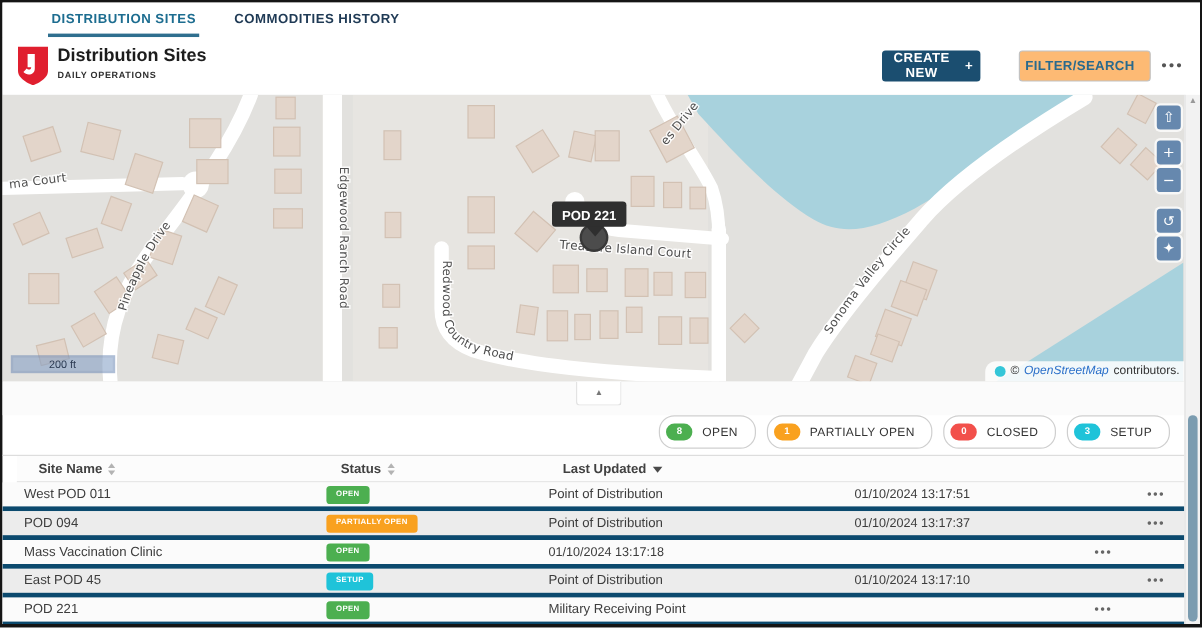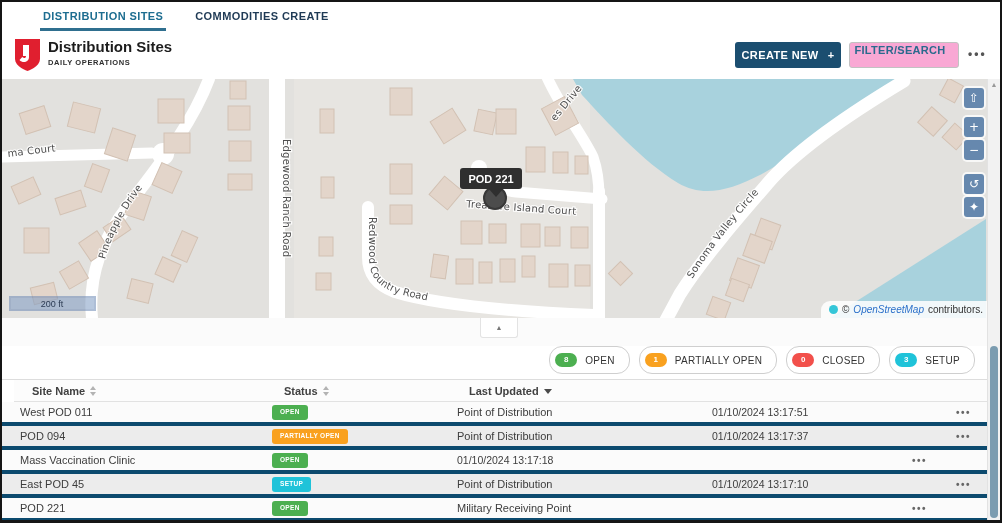--- a/index.html
+++ b/index.html
@@ -13,26 +13,26 @@
   .tab{font-size:11px;font-weight:bold;letter-spacing:.4px;color:#1f3a55;cursor:pointer;
        padding:7px 3px 6px 3px;border-bottom:3px solid transparent;}
   .tab.active{color:#1d6d90;border-bottom-color:#2f6f8f;}
 
   
   .header{position:absolute;left:0;top:29px;width:998px;height:48px;background:#fff;}
   .logo{position:absolute;left:12px;top:7px;}
   .title{position:absolute;left:46px;top:7px;font-size:15px;font-weight:bold;color:#1c1c1c;}
   .subtitle{position:absolute;left:46px;top:27px;font-size:7.5px;font-weight:bold;
             letter-spacing:.6px;color:#2e2e2e;}
-  .btn-create{position:absolute;left:733px;top:11px;width:106px;height:26px;background:#1b4e70;
+  .btn-create{position:absolute;left:733px;top:11px;width:82px;height:26px;background:#1b4e70;
               color:#fff;font-size:11px;font-weight:bold;letter-spacing:.4px;border:none;
               border-radius:3px;display:flex;align-items:center;justify-content:center;gap:9px;cursor:pointer;}
-  .btn-filter{position:absolute;left:847px;top:11px;width:110px;height:26px;background:#f9a8d4;
+  .btn-filter{position:absolute;left:847px;top:11px;width:110px;height:26px;background:#fdba74;
               color:#2a6a8d;font-size:11px;font-weight:bold;letter-spacing:.3px;
-              border:1px solid #c2c2c2;border-radius:3px;display:flex;align-items:flex-start;
+              border:1px solid #c2c2c2;border-radius:3px;display:flex;align-items:center;
               justify-content:center;gap:8px;cursor:pointer;box-sizing:border-box;}
   .more-dots{position:absolute;left:966px;top:16px;font-size:12px;font-weight:bold;color:#555;
              letter-spacing:2px;cursor:pointer;}
 
   
   .map-wrap{position:absolute;left:0;top:77px;width:985px;height:239px;background:#e2e1de;overflow:hidden;}
   .map-svg{display:block;}
   #buildings rect{fill:#e3d5ca;stroke:#d2c1b3;stroke-width:1;}
   .road{stroke:#ffffff;fill:none;}
   .street-label{font-family:"DejaVu Sans",sans-serif;font-size:10px;fill:#4e4e4e;
@@ -92,21 +92,21 @@
   .sb-arrow{position:absolute;top:2px;left:0;width:12px;text-align:center;font-size:7px;color:#999;}
   .sb-thumb{position:absolute;left:2px;bottom:2px;width:8px;height:172px;background:#7b9cb0;border-radius:4px;}
 </style>
 </head>
 <body>
 
 <div class="app">
 
   <div class="tabbar">
     <div class="tab active">DISTRIBUTION SITES</div>
-    <div class="tab">COMMODITIES CREATE</div>
+    <div class="tab">COMMODITIES HISTORY</div>
   </div>
 
   <div class="header">
     <svg class="logo" width="27" height="34" viewBox="0 0 27 34">
       <path d="M1,1 h25 v20 c0,8 -12.5,12 -12.5,12 c0,0 -12.5,-4 -12.5,-12 Z" fill="#e01f2f"></path>
       <path d="M9,7 h6 v12 c0,5.5 -6.5,6.5 -9.5,3 l2.8,-3 c1.5,1.6 3.7,1.3 3.7,-1 l-3,-0 Z" fill="#ffffff"></path>
     </svg>
     <div class="title">Distribution Sites</div>
     <div class="subtitle">DAILY OPERATIONS</div>
     <button class="btn-create">

